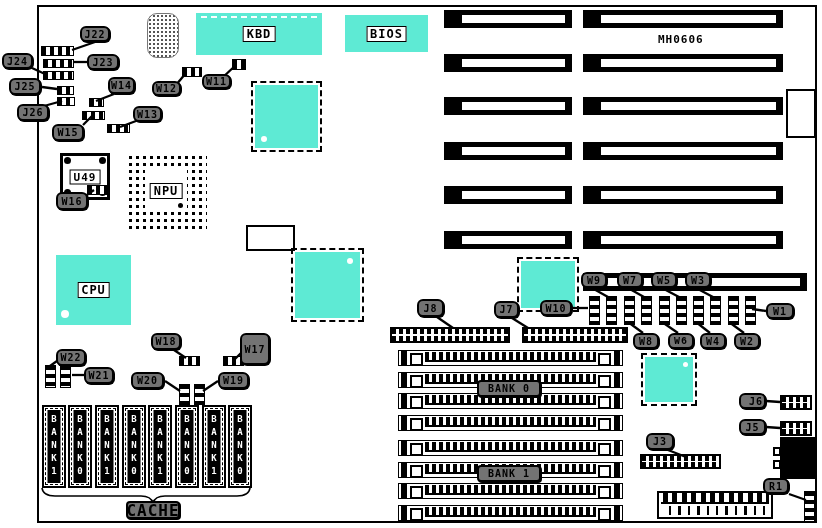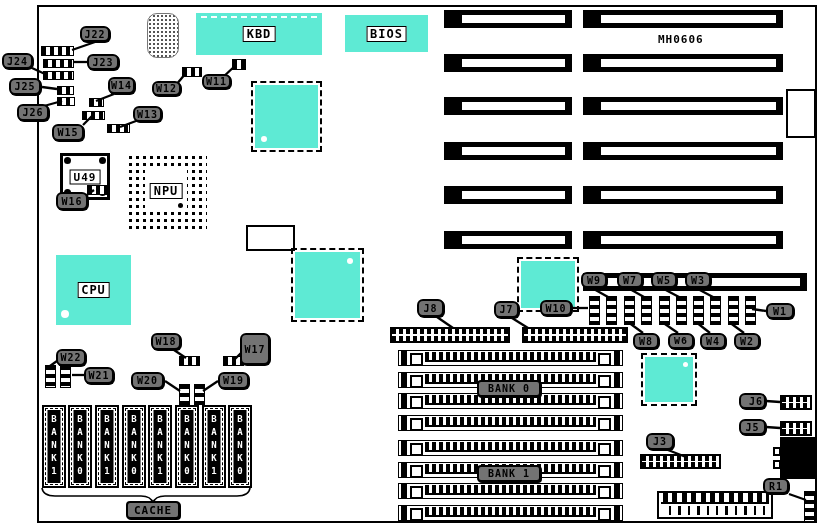--- a/index.html
+++ b/index.html
@@ -253,21 +253,21 @@
       <div class="bar">BANK0</div>
     </div>
   <div class="csock" style="left:202px;top:405px;">
       <div class="dash"></div>
       <div class="bar">BANK1</div>
     </div>
   <div class="csock" style="left:228px;top:405px;">
       <div class="dash"></div>
       <div class="bar">BANK0</div>
     </div>
-  <div class="co" style="left:126px;top:501px;width:54px;height:18px;border-radius:4px;font-size:11px;">CACHE</div>
+  <div class="co" style="left:126px;top:501px;width:54px;height:18px;border-radius:4px;font-size:16px;">CACHE</div>
 
   <div class="vj" style="left:45px;top:365px;height:21px;"></div>
   <div class="vj" style="left:60px;top:365px;height:21px;"></div>
   <div class="hj" style="left:179px;top:356px;width:19px;height:8px;"></div>
   <div class="hj" style="left:223px;top:356px;width:19px;height:8px;"></div>
   <div class="vj" style="left:179px;top:384px;height:19px;"></div>
   <div class="vj" style="left:194px;top:384px;height:19px;"></div>
 
   <div class="hj" style="left:41px;top:46px;width:31px;height:8px;"></div>
   <div class="hj" style="left:43px;top:59px;width:29px;height:7px;"></div>

